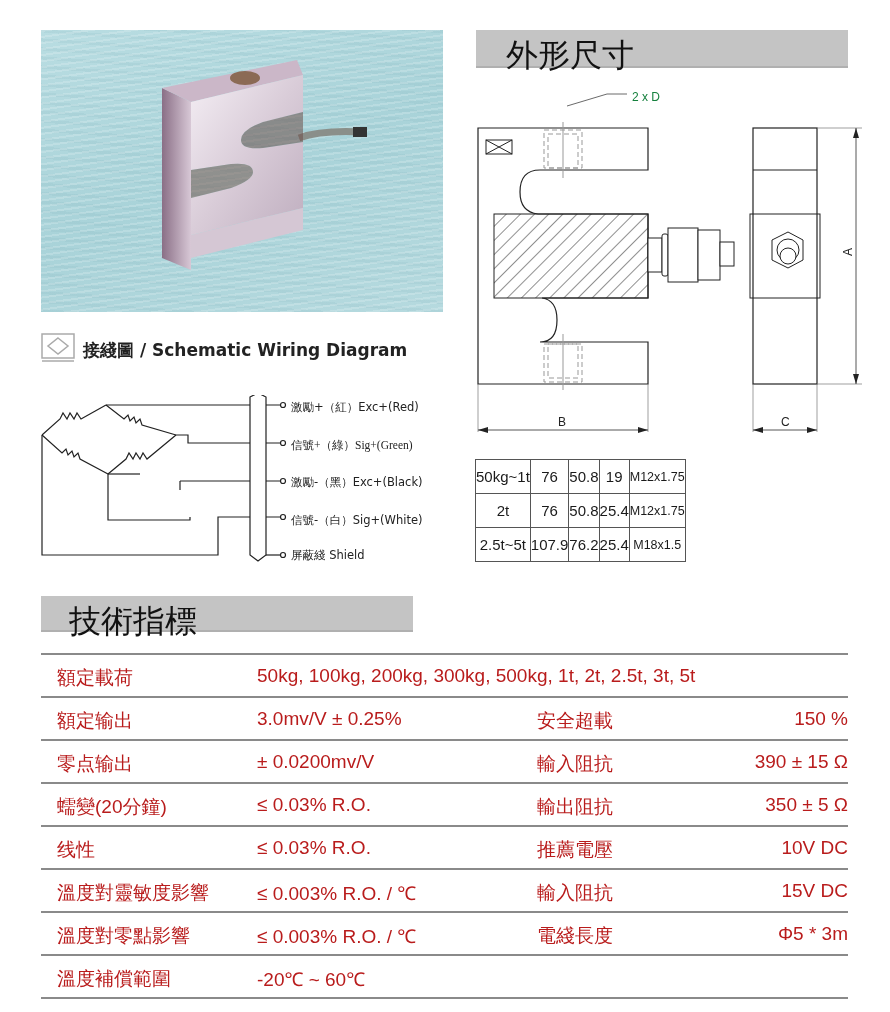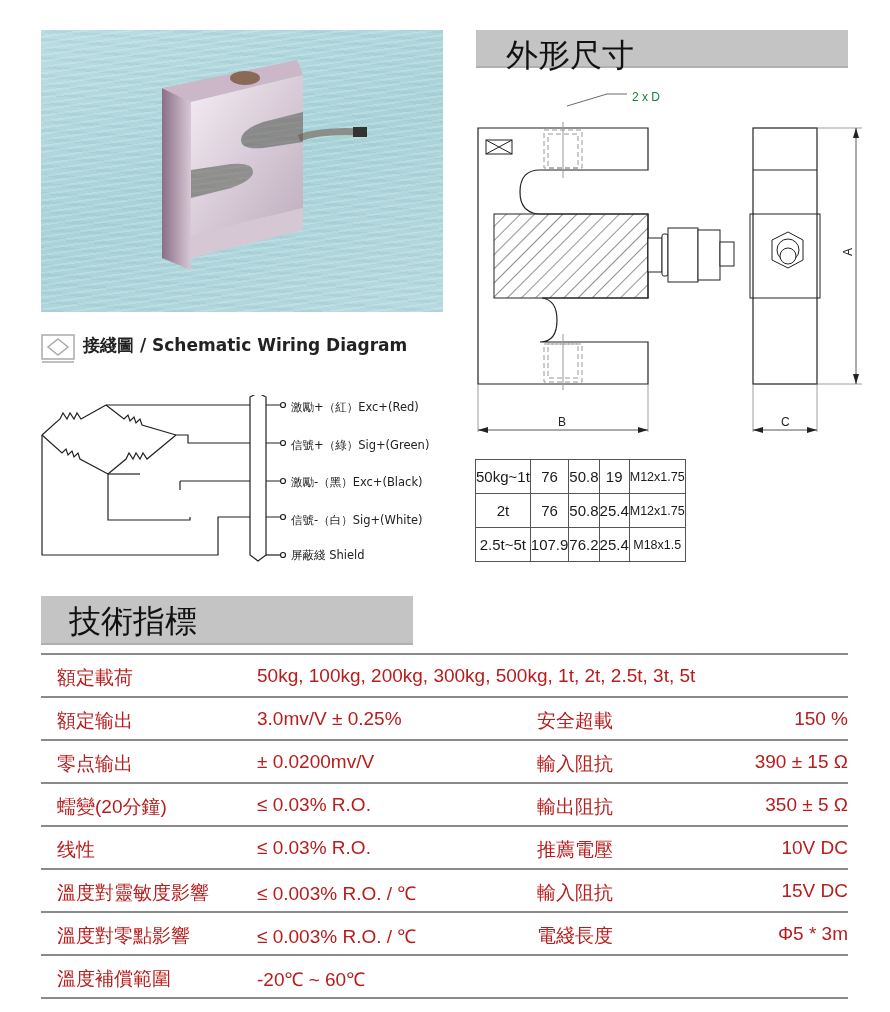--- a/index.html
+++ b/index.html
@@ -11,24 +11,24 @@
   .photo { left:41px; top:30px; width:402px; height:282px;
     background:
       repeating-linear-gradient(172deg, rgba(255,255,255,0.18) 0 2px, rgba(0,0,0,0) 2px 6px),
       repeating-linear-gradient(4deg, rgba(120,170,180,0.12) 0 3px, rgba(0,0,0,0) 3px 9px),
       linear-gradient(160deg,#b9dde2 0%,#a9d3d9 50%,#b6dadf 100%); }
 
   
   .sec-header { background:#c4c4c4; border-bottom:2px solid #b0b0b0;
     font-size:32px; color:#111; box-sizing:border-box; }
   .sec-outline { left:476px; top:30px; width:372px; height:38px; padding:4px 0 0 30px; }
-  .sec-tech { left:41px; top:596px; width:372px; height:49px; padding:4px 0 0 28px; }
-
-  
-  .wiring-title { left:41px; top:334px; height:32px; display:flex; align-items:flex-start; gap:8px; }
+  .sec-tech { left:41px; top:596px; width:372px; height:36px; padding:4px 0 0 28px; }
+
+  
+  .wiring-title { left:41px; top:334px; height:32px; display:flex; align-items:center; gap:8px; }
   .wiring-title .txt { font-size:17px; font-weight:bold; color:#222; font-family:"DejaVu Sans",sans-serif; }
 
   
   .wlabel { font-size:11.5px; color:#222; white-space:nowrap; }
 
   
   table.dims { position:absolute; left:475px; top:459px; border-collapse:collapse;
     font-family:"Liberation Sans",sans-serif; }
   table.dims td { border:1px solid #555; height:33px; text-align:center; font-size:15px; padding:0; }
   table.dims td.d { font-size:12.5px; }
@@ -197,21 +197,21 @@
     <path d="M210 2 L218 -2 L226 2 L226 160 L218 166 L210 160 Z" fill="#fff" stroke="#222"></path>
     <line x1="226" y1="160" x2="240" y2="160"></line>
     <circle cx="243" cy="10" r="2.5" fill="#fff"></circle>
     <circle cx="243" cy="48" r="2.5" fill="#fff"></circle>
     <circle cx="243" cy="86" r="2.5" fill="#fff"></circle>
     <circle cx="243" cy="122" r="2.5" fill="#fff"></circle>
     <circle cx="243" cy="160" r="2.5" fill="#fff"></circle>
   </svg>
 </div>
 <div class="abs wlabel" style="left:291px;top:400px;">激勵+（紅）Exc+(Red)</div>
-<div class="abs wlabel" style="left:291px;top:438px;">信號+（綠）Sig+(Green)</div>
+<div class="abs wlabel" style="left:291px;top:438px;font-family:Liberation Serif, serif;">信號+（綠）Sig+(Green)</div>
 <div class="abs wlabel" style="left:291px;top:475px;">激勵-（黑）Exc+(Black)</div>
 <div class="abs wlabel" style="left:291px;top:513px;">信號-（白）Sig+(White)</div>
 <div class="abs wlabel" style="left:291px;top:548px;">屏蔽綫  Shield</div>
 
 <div class="abs sec-header sec-tech">
   <span>技術指標</span>
 </div>
 
 <div class="abs spec">
   <div class="spec-row">

